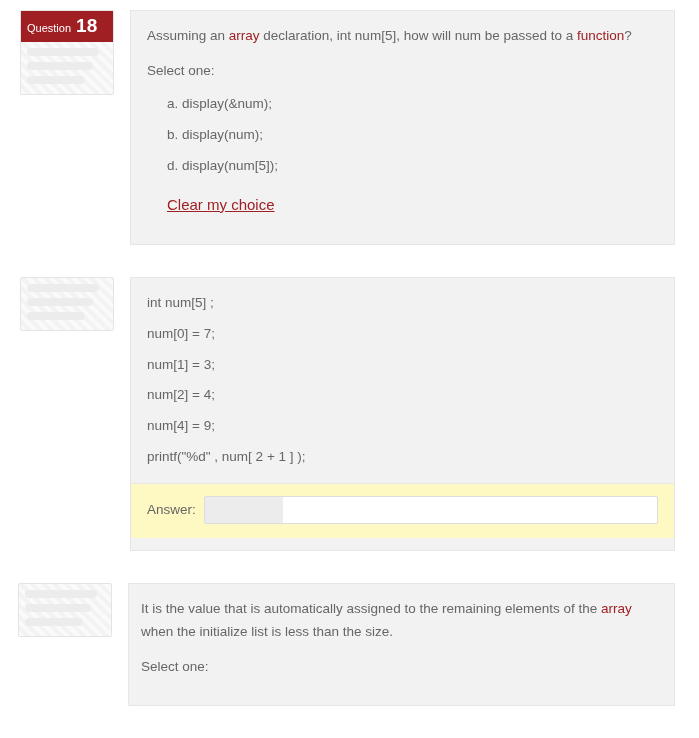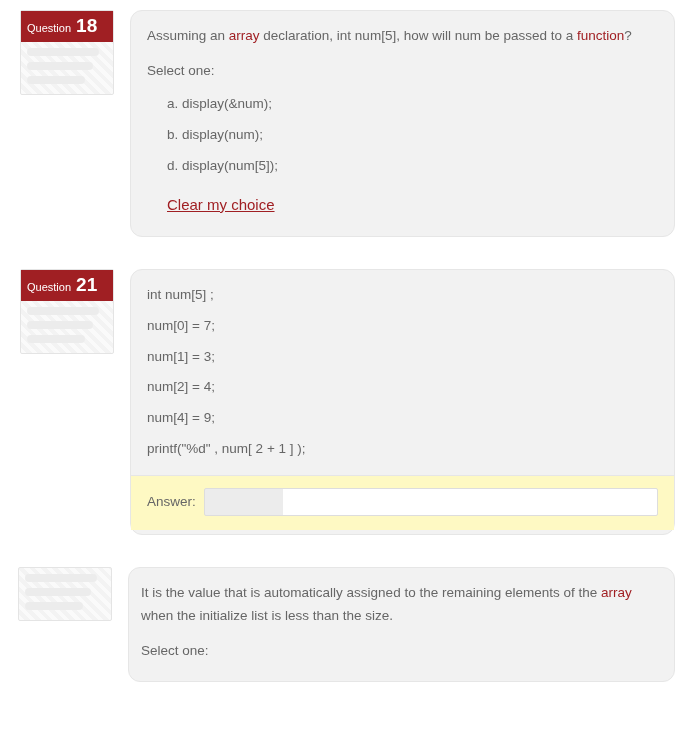--- a/index.html
+++ b/index.html
@@ -42,22 +42,22 @@
     border-radius:4px;
     background:#ececec;
   }
   .smear.w1{width:72px}
   .smear.w2{width:66px}
   .smear.w3{width:58px}
   .maincard{
     flex:1;
     background:#f2f2f2;
     border:1px solid #e6e6e6;
-    border-radius:12px;
-    padding:14px 16px 18px 16px;
+    border-radius:0;
+    padding:14px 16px 26px 16px;
     color:#666;
     line-height:1.7;
     font-size:13.5px;
   }
   .maincard .kw{color:#a01f23}
   .select-lbl{margin-top:12px}
   .opts{padding-left:20px;margin-top:6px}
   .opts div{padding:4px 0}
   .clear{
     color:#a01f23;
@@ -114,24 +114,20 @@
         <div>a. display(&amp;num);</div>
         <div>b. display(num);</div>
         <div>d. display(num[5]);</div>
       </div>
       <a class="clear">Clear my choice</a>
     </div>
   </div>
 
   <div class="qrow">
     <div class="sidecard">
-      <span class="qbadge">
-        <span>Question</span>
-        <span class="num">21</span>
-      </span>
       <div class="smear w1"></div>
       <div class="smear w2"></div>
       <div class="smear w3"></div>
     </div>
     <div class="maincard">
       <div class="codeblock">
         <p>int num[5] ;</p>
         <p>num[0] = 7;</p>
         <p>num[1] = 3;</p>
         <p>num[2] = 4;</p>

